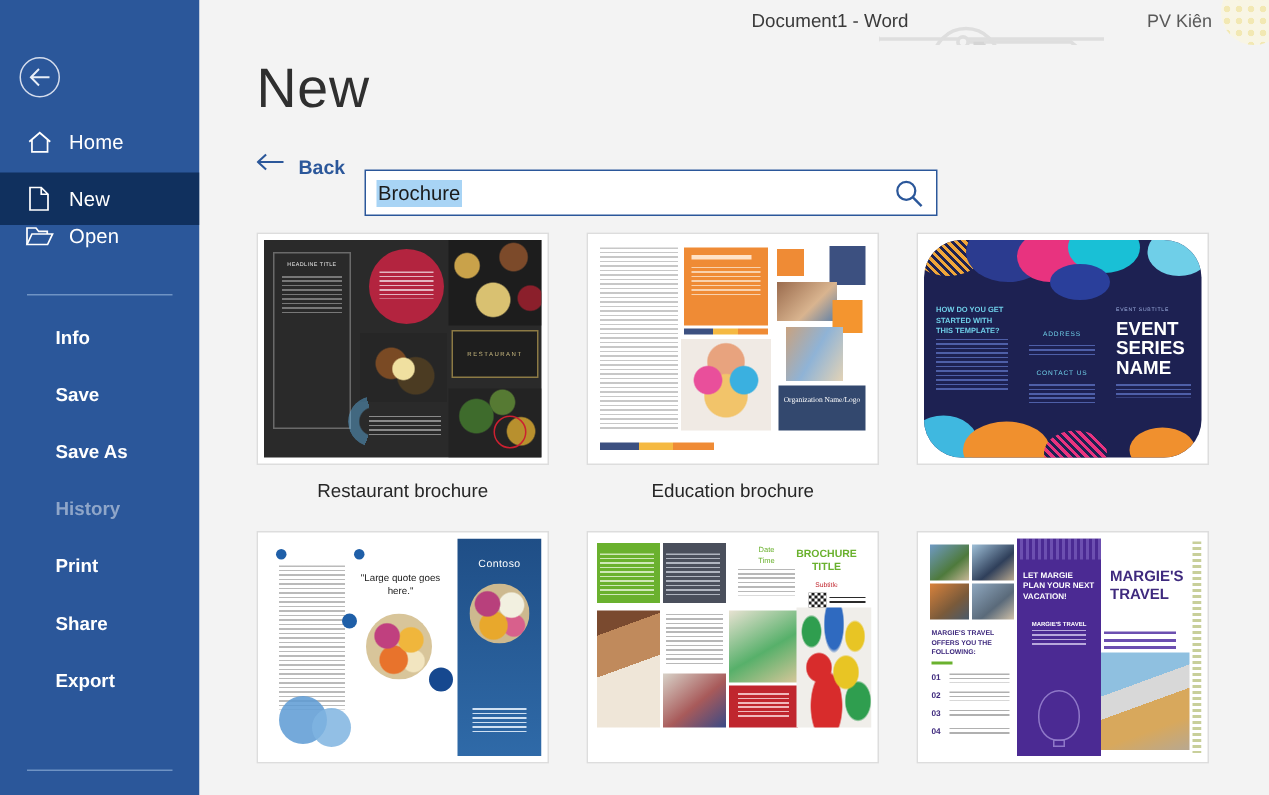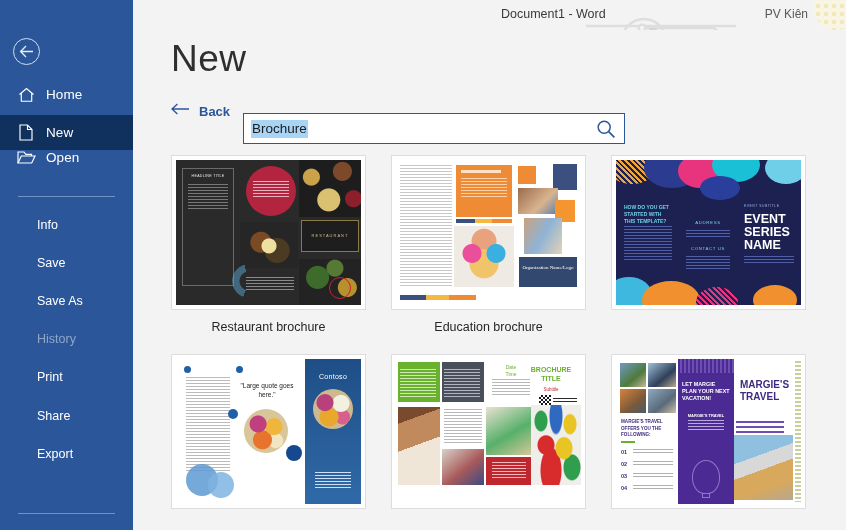--- a/index.html
+++ b/index.html
@@ -35,21 +35,21 @@
     align-items: center; justify-content: center;
   }
   .nav-item .lbl {
     color: #ffffff; font-size: 13.5px; margin-left: 8px;
     letter-spacing: .1px;
   }
   .nav-item.selected { background: #10305e; }
 
   .menu-item {
     position: absolute; left: 0; width: 133px; height: 26px;
-    display: flex; align-items: center; cursor: pointer;
+    display: flex; align-items: center; cursor: pointer; font-weight: bold;
   }
   .menu-item .lbl {
     color: #ffffff; font-size: 12.5px; margin-left: 37px;
   }
   .menu-item.disabled .lbl { color: #8fa6c9; }
 
   .side-div {
     position: absolute; left: 18px; width: 97px; height: 1px;
     background: #6f93c4;
   }
@@ -265,21 +265,21 @@
     position: absolute; left: 0; right: 0; top: 7px; text-align: center;
     font-size: 5px; color: #ffffff; line-height: 7px;
     font-family: "Liberation Serif", serif;
   }
   .th-edu .botbar {
     position: absolute; left: 4px; bottom: 5px; width: 76px; height: 5px;
     background: linear-gradient(to right, #3c5080 0 34%, #f5b942 34% 64%, #ef8b35 64% 100%);
   }
 
   
-  .th-viv { background: #1d2152; }
+  .th-viv { background: #1d2152; border-radius: 25px; }
   .th-viv .b1 { position: absolute; left: -8px; top: -10px; width: 48px; height: 34px;
     border-radius: 50%; background: repeating-linear-gradient(45deg, #f0a63a 0 2px, #1d2152 2px 4px); }
   .th-viv .b2 { position: absolute; left: 28px; top: -12px; width: 56px; height: 40px;
     border-radius: 50%; background: #2b3b8f; }
   .th-viv .b3 { position: absolute; left: 62px; top: -6px; width: 44px; height: 34px;
     border-radius: 50%; background: #e8337f; }
   .th-viv .b4 { position: absolute; left: 96px; top: -12px; width: 48px; height: 34px;
     border-radius: 50%; background: #19c0d6; }
   .th-viv .b5 { position: absolute; right: -6px; top: -8px; width: 42px; height: 32px;
     border-radius: 50%; background: #6fcfe8; }

